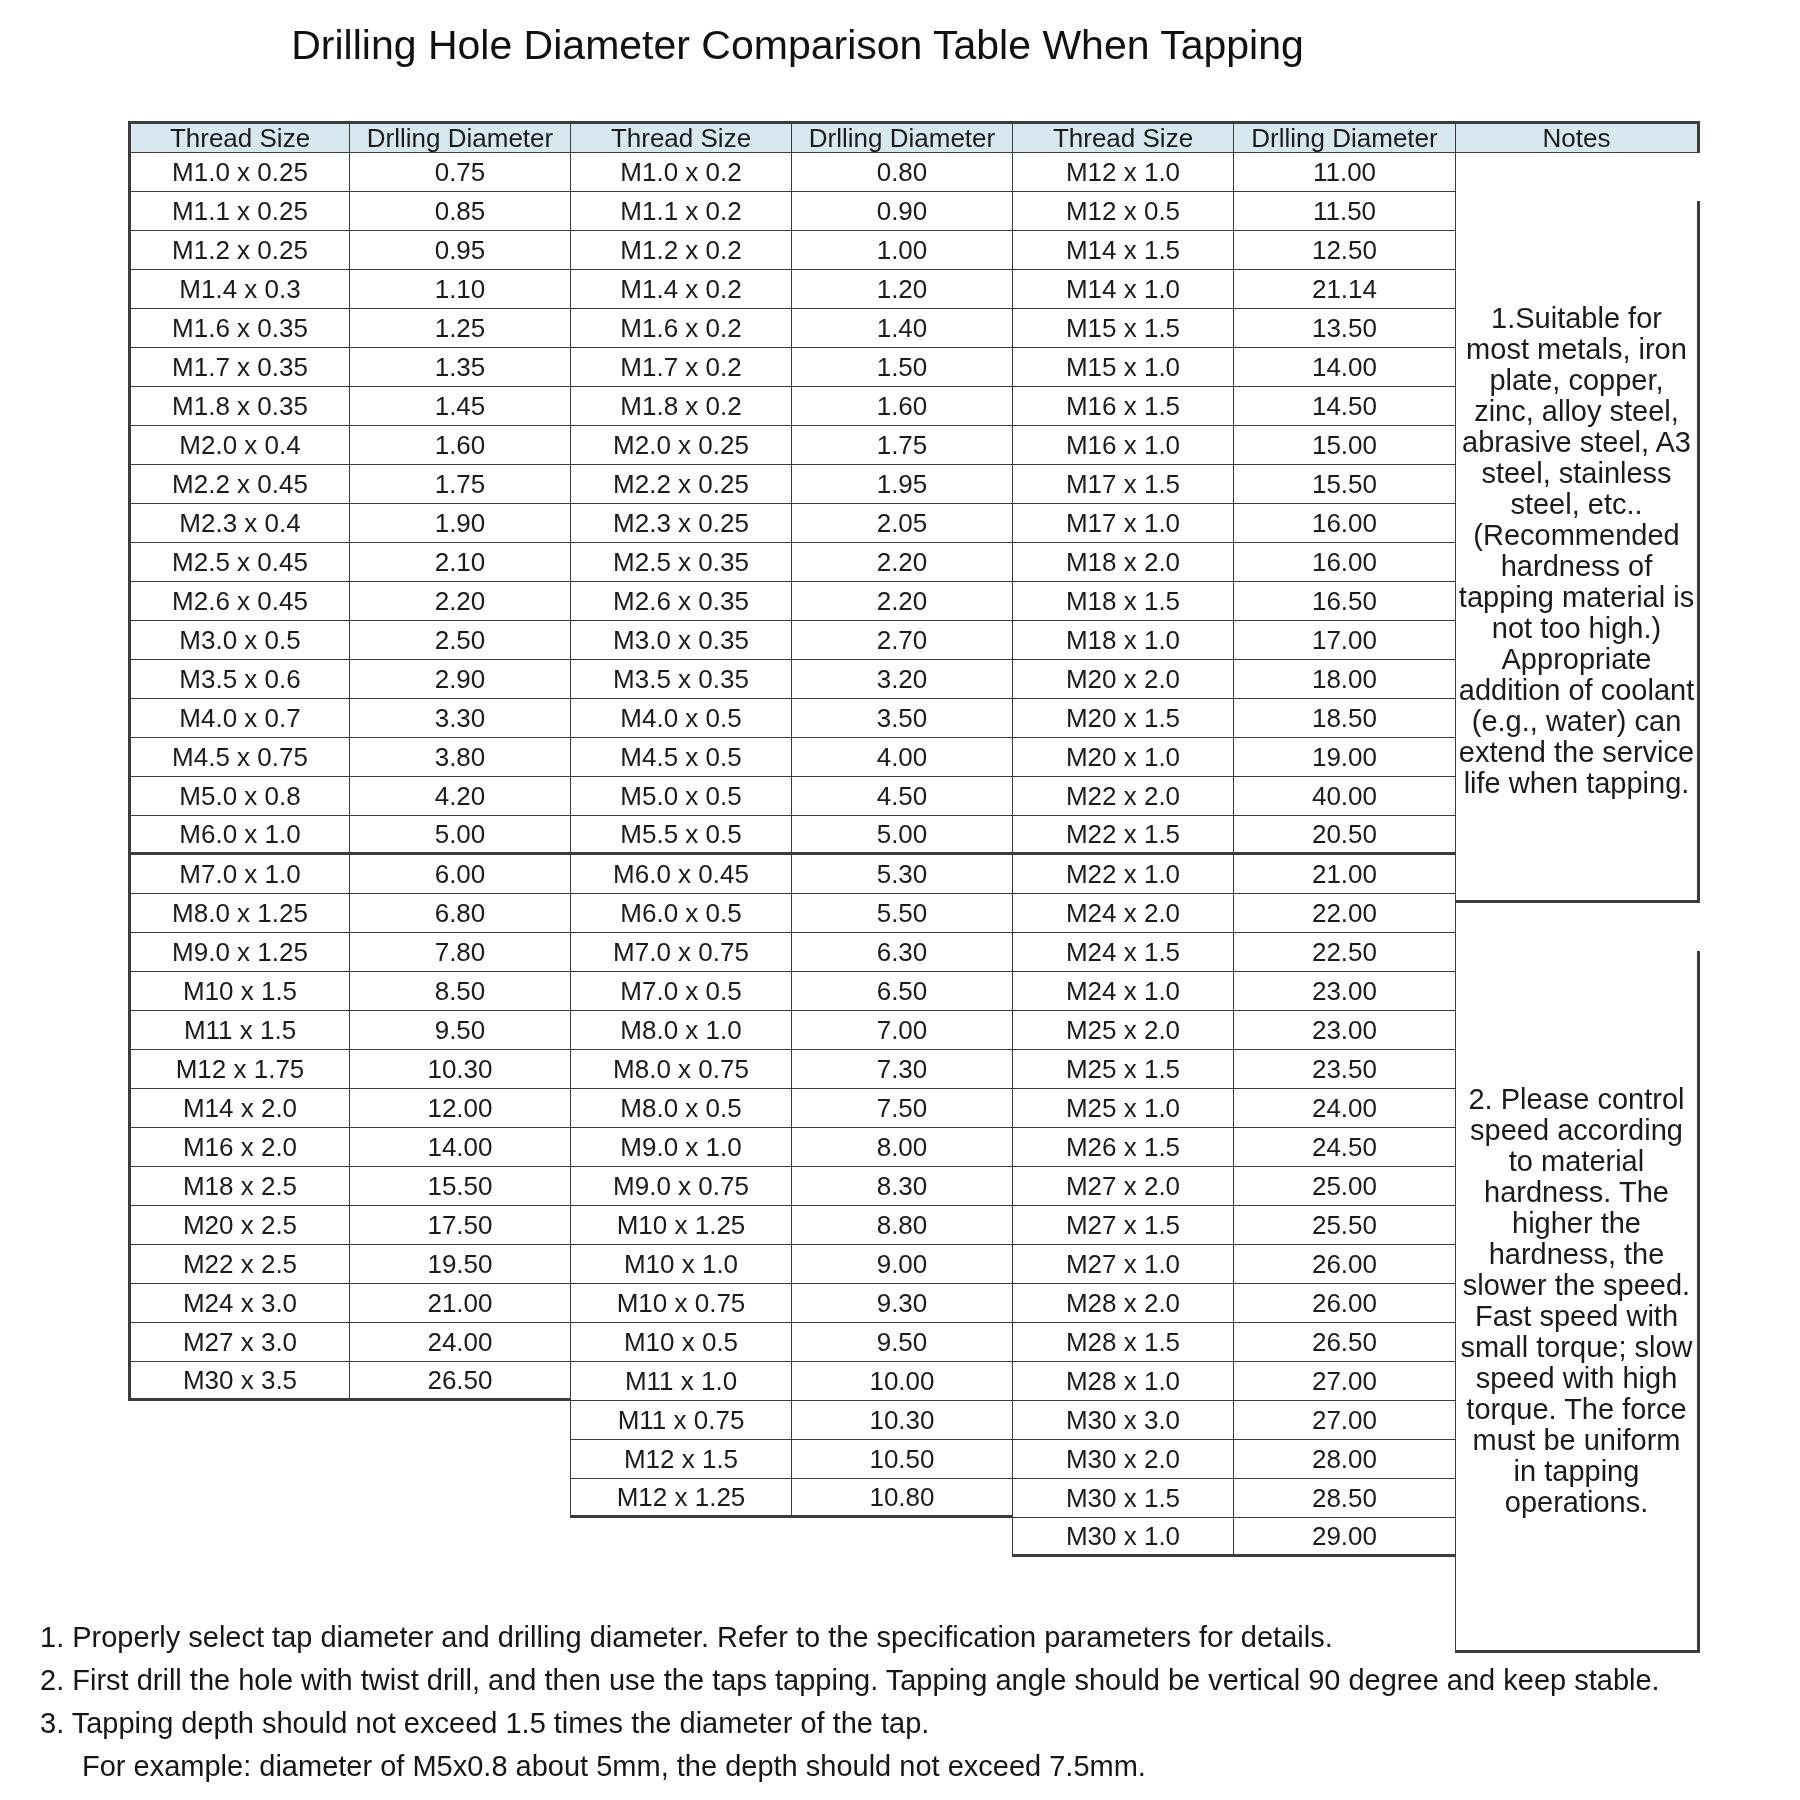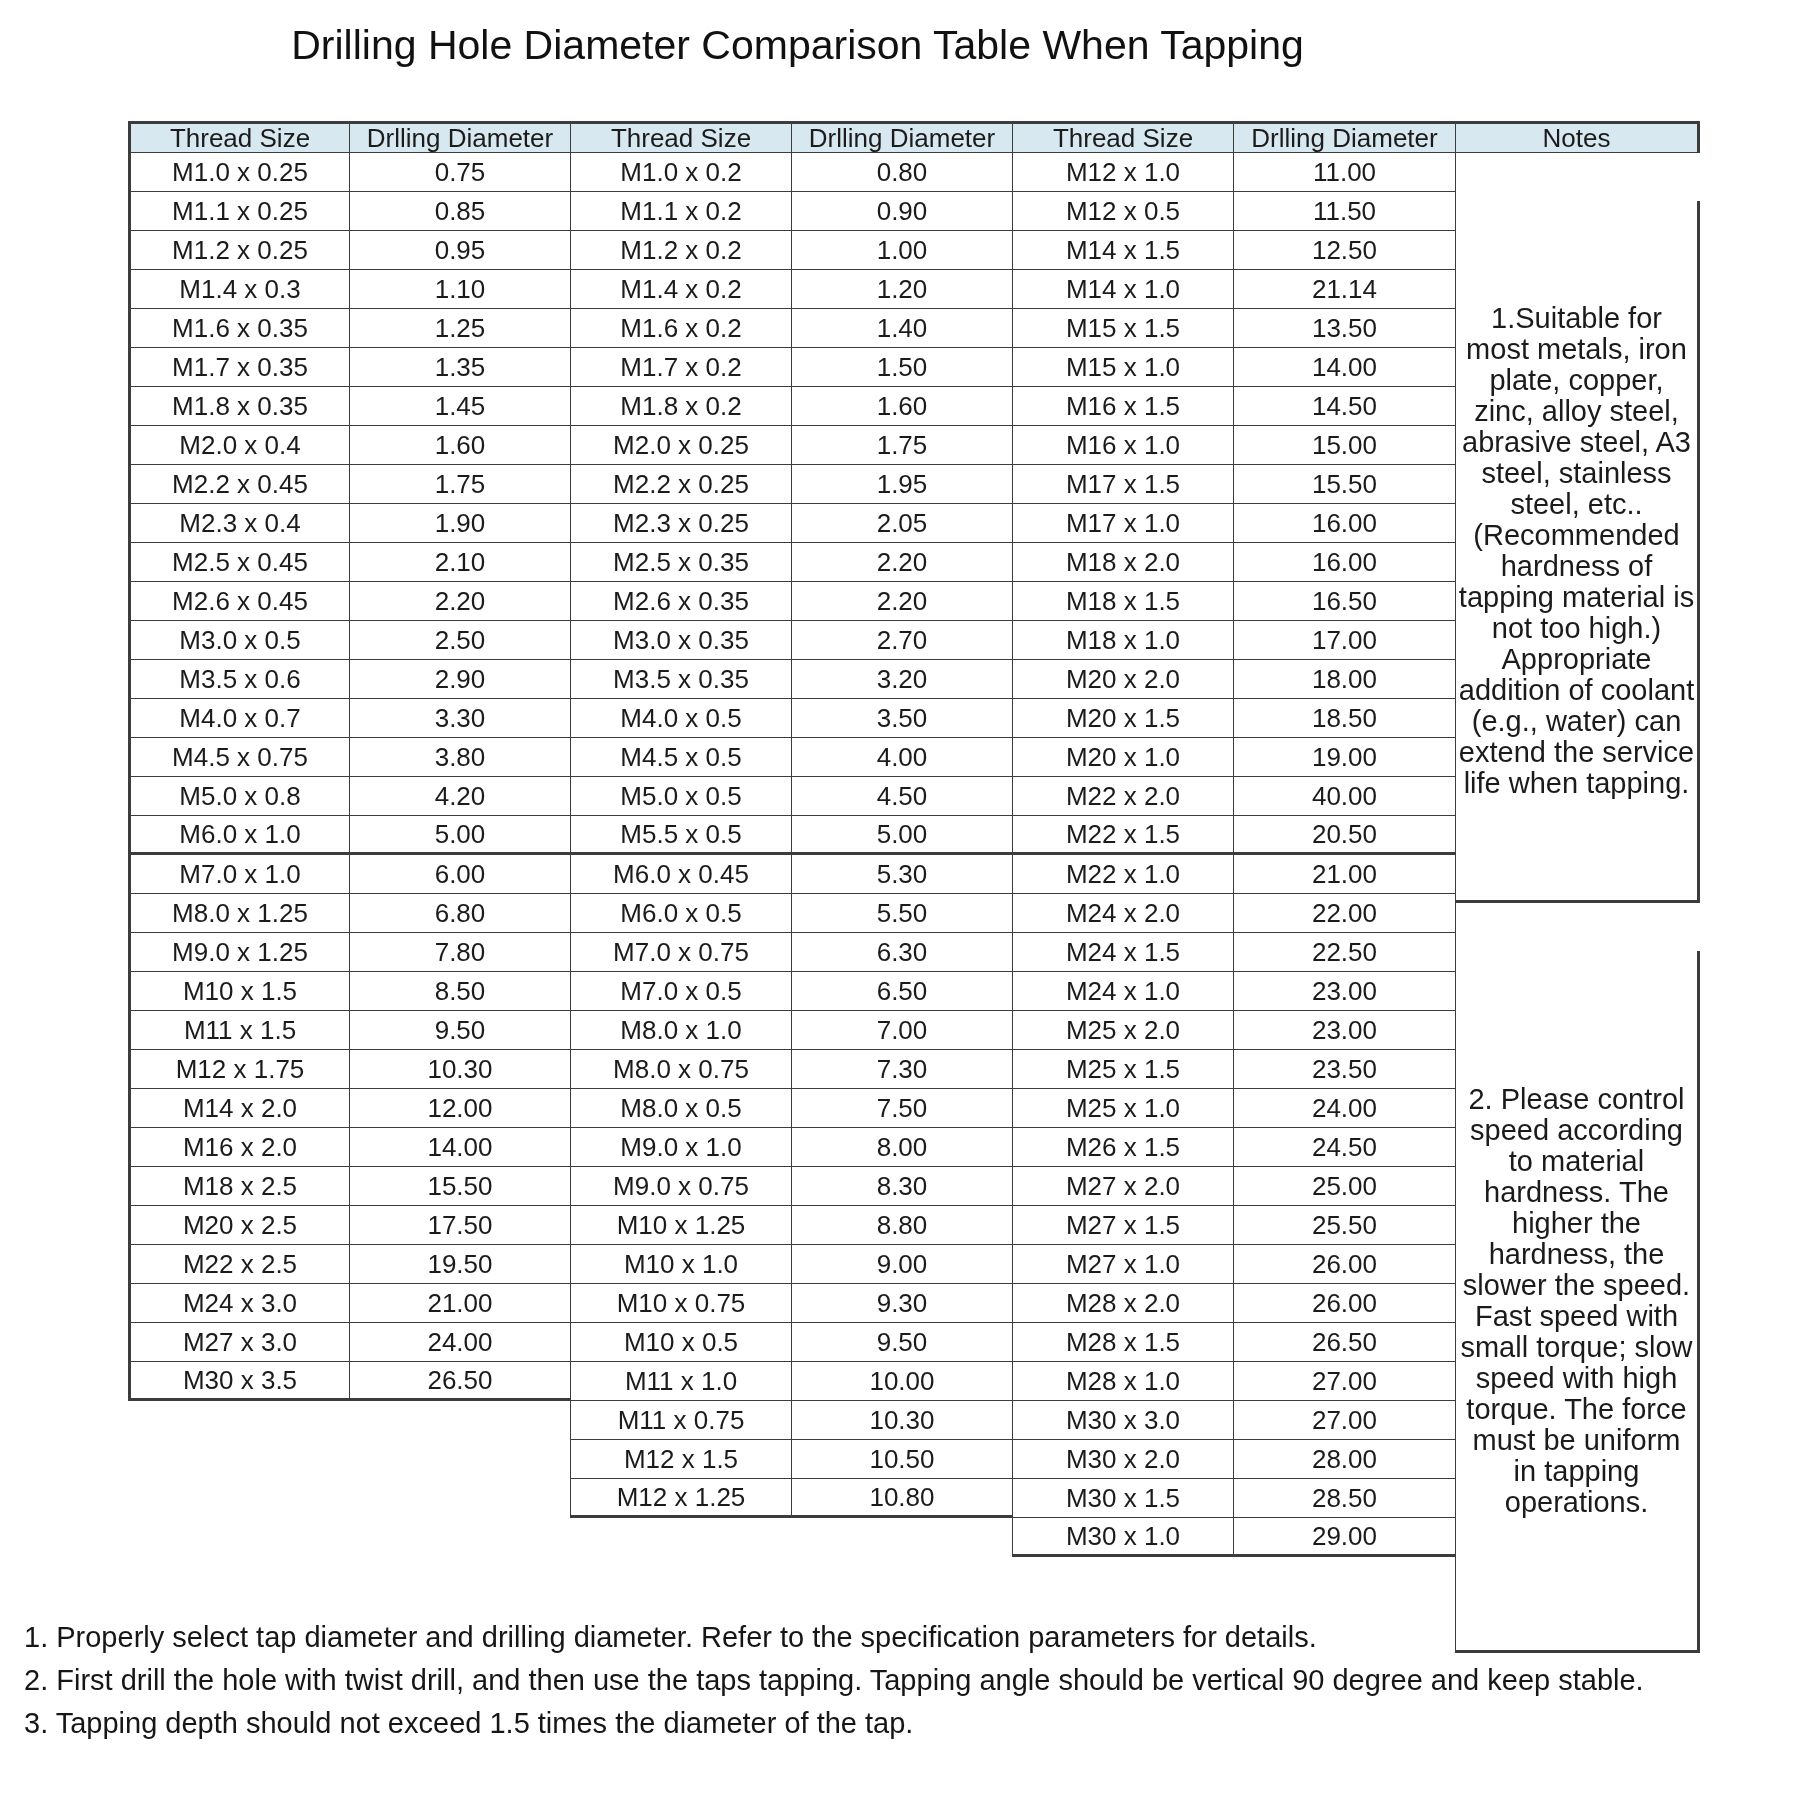--- a/index.html
+++ b/index.html
@@ -53,21 +53,21 @@
   .ncell{
     box-sizing:border-box;width:100%;height:702px;
     display:flex;align-items:center;justify-content:center;
     text-align:center;
     font-size:29px;line-height:31px;
     padding:0 2px;
     border-bottom:var(--thick) solid var(--bc);
     background:#fff;
   }
   .footer{
-    position:absolute;left:24px;top:1616px;
+    position:absolute;left:40px;top:1616px;
     font-size:29px;line-height:43px;color:#161616;
   }
   .footer .indent{padding-left:42px;}
 </style>
 </head>
 <body>
 
 <div class="title">Drilling Hole Diameter Comparison Table When Tapping</div>
 
 <div class="table">
@@ -299,13 +299,14 @@
     <div class="cell hcell">Notes</div>
     <div class="ncell">1.Suitable for most metals, iron plate, copper, zinc, alloy steel, abrasive steel, A3 steel, stainless steel, etc..(Recommended hardness of tapping material is not too high.) Appropriate addition of coolant (e.g., water) can extend the service life when tapping.</div>
     <div class="ncell">2. Please control speed according to material hardness. The higher the hardness, the slower the speed. Fast speed with small torque; slow speed with high torque. The force must be uniform in tapping operations.</div>
   </div>
 </div>
 
 <div class="footer">
   <div>1. Properly select tap diameter and drilling diameter. Refer to the specification parameters for details.</div>
   <div>2. First drill the hole with twist drill, and then use the taps tapping. Tapping angle should be vertical 90 degree and keep stable.</div>
   <div>3. Tapping depth should not exceed 1.5 times the diameter of the tap.</div>
+  <div class="indent">For example: diameter of M5x0.8 about 5mm, the depth should not exceed 7.5mm.</div>
 </div>
 
 </body></html>

